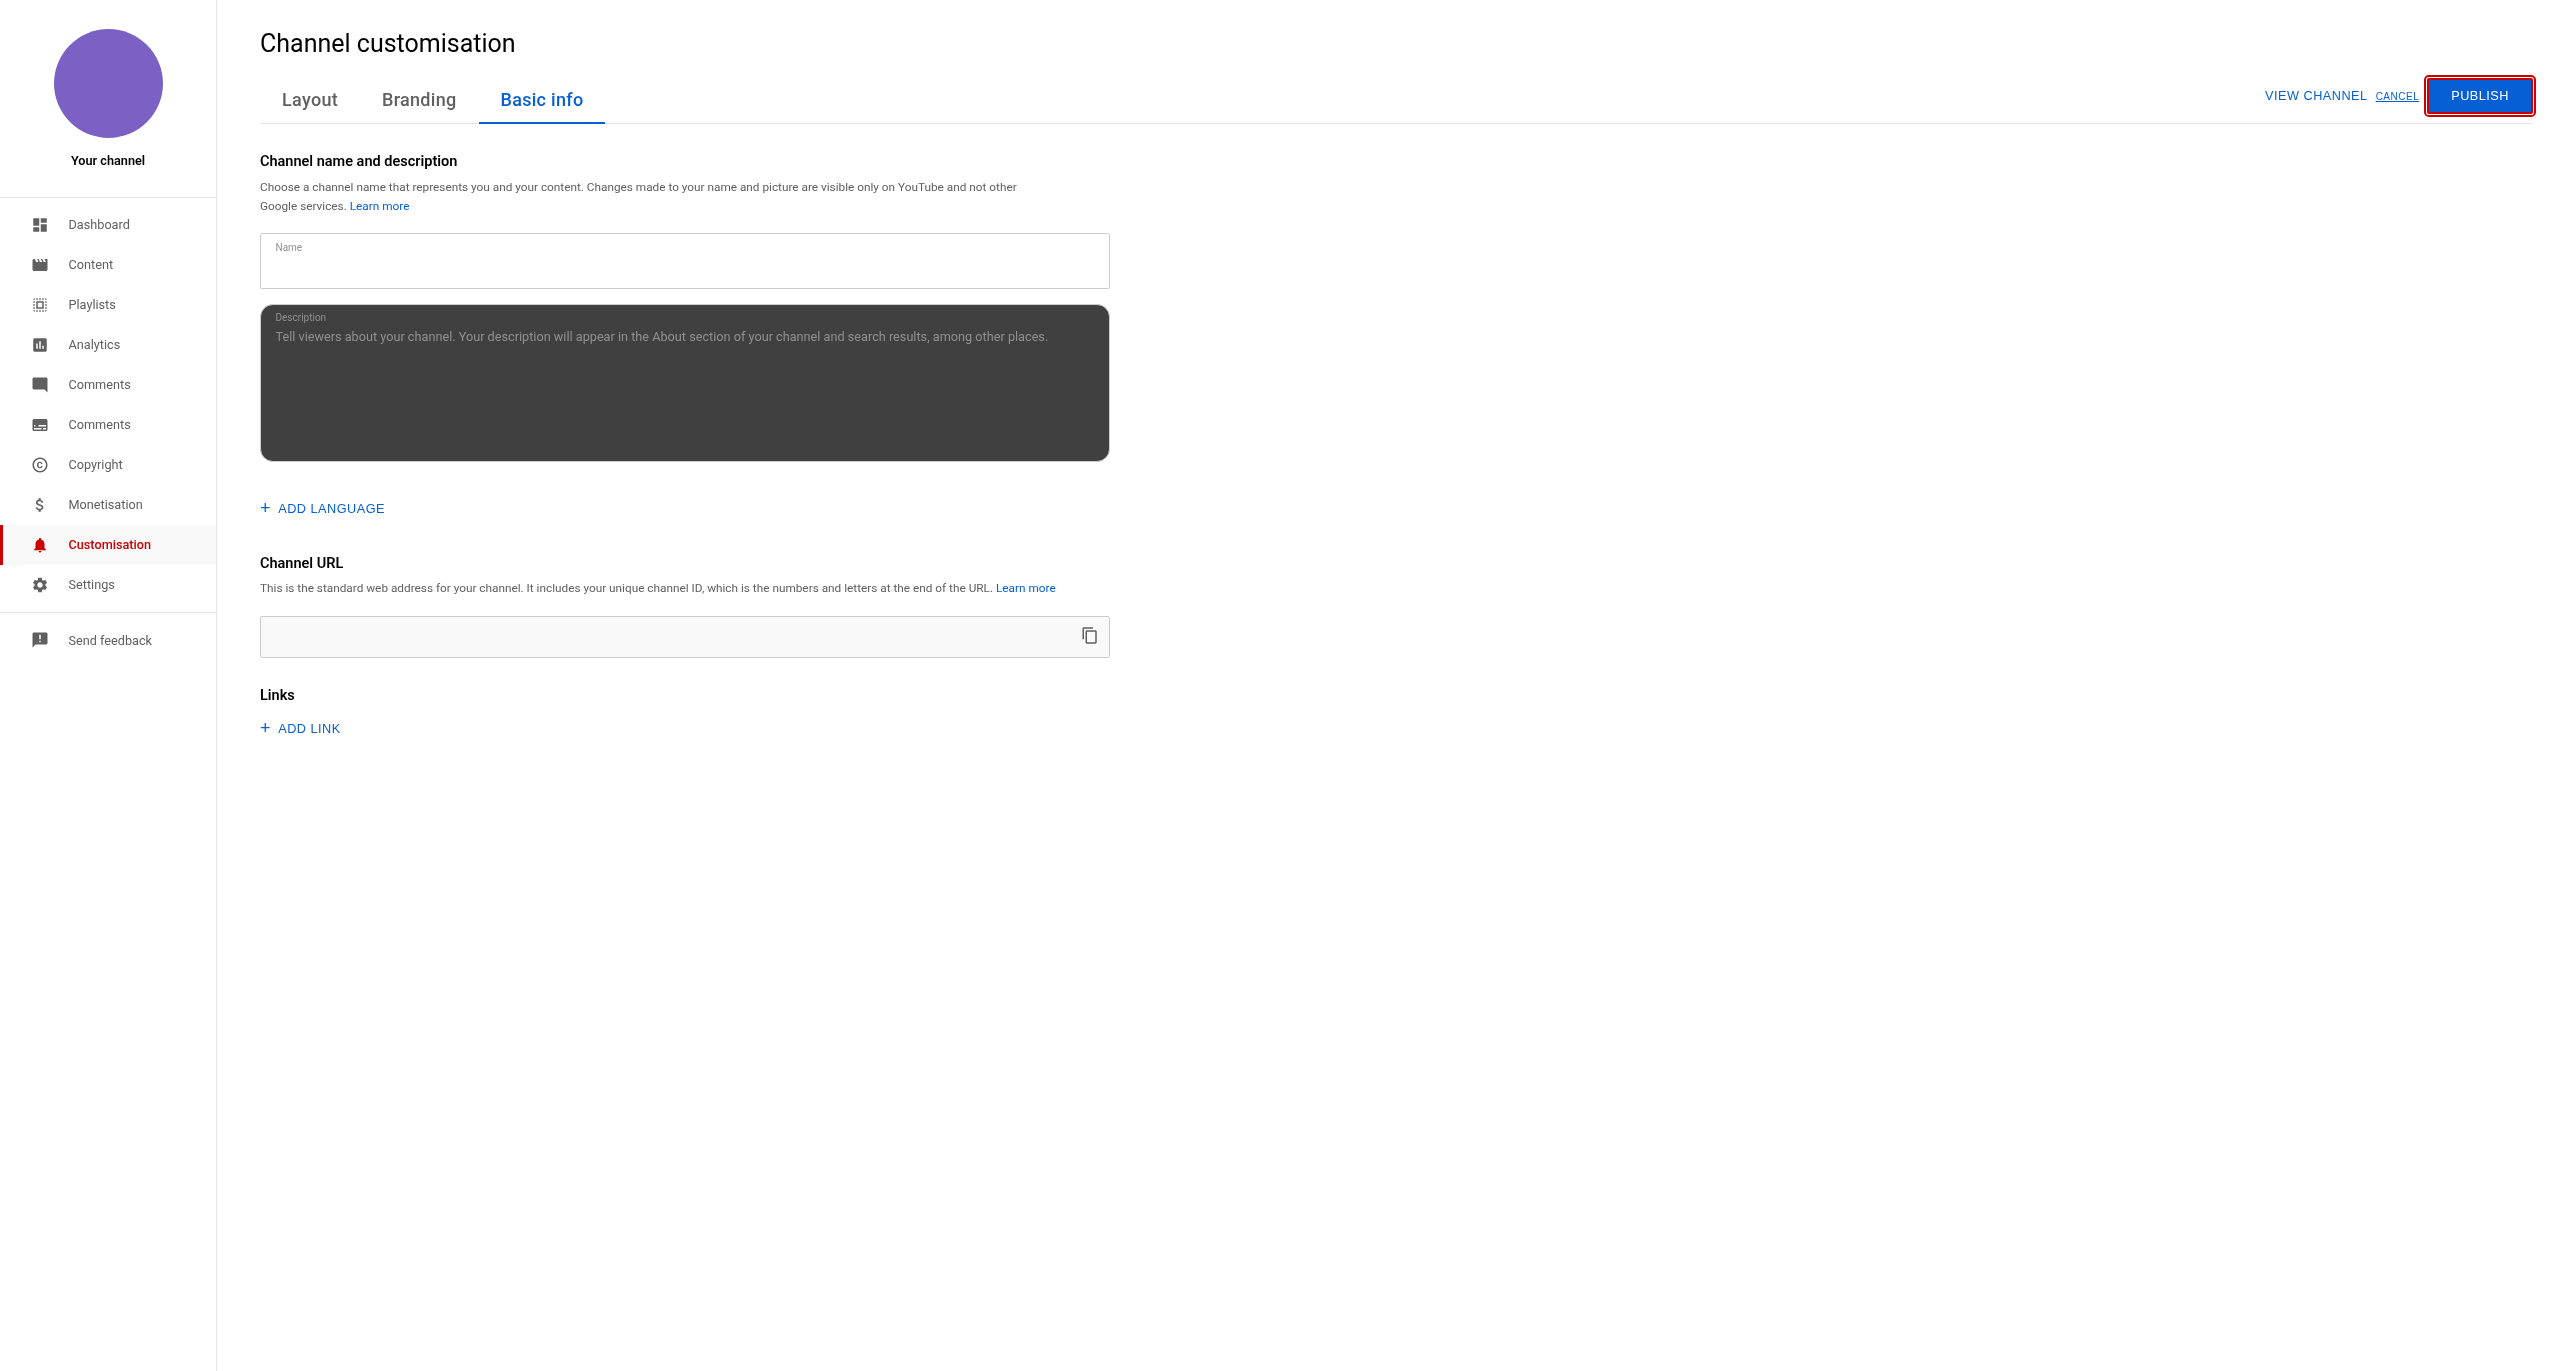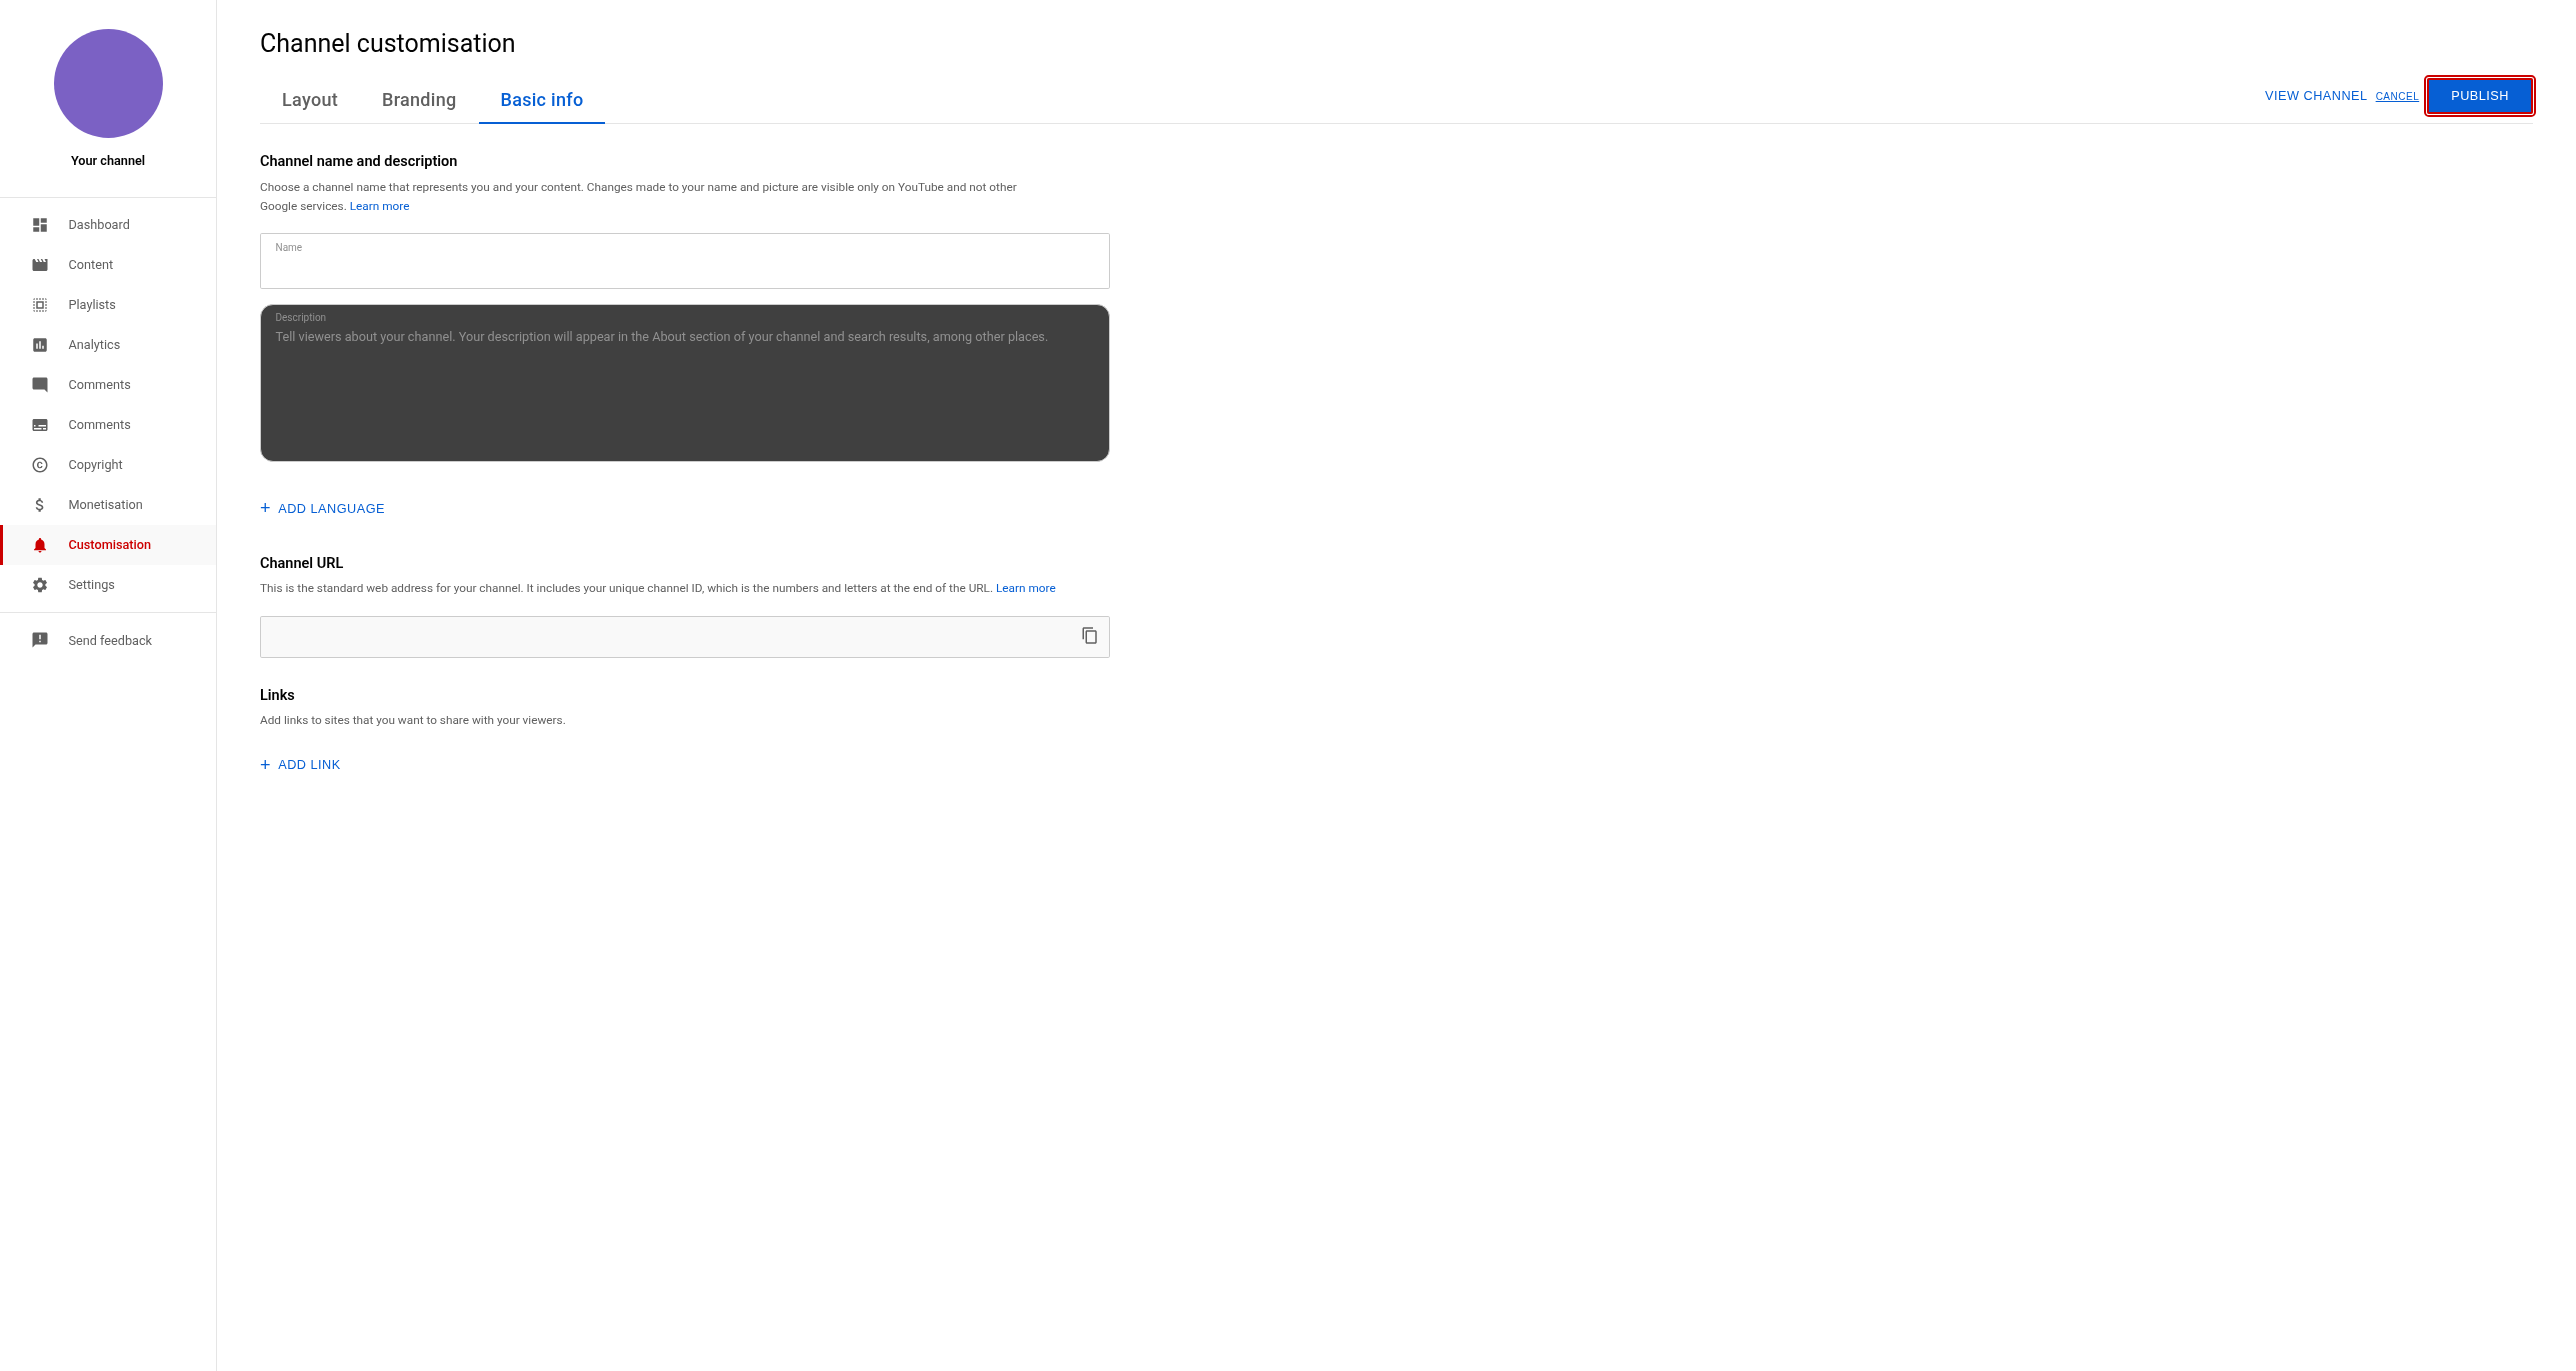--- a/index.html
+++ b/index.html
@@ -475,21 +475,20 @@
         <button class="copy-btn">
           <svg width="18" height="18" viewBox="0 0 24 24" fill="currentColor">
             <path d="M16 1H4c-1.1 0-2 .9-2 2v14h2V3h12V1zm3 4H8c-1.1 0-2 .9-2 2v14c0 1.1.9 2 2 2h11c1.1 0 2-.9 2-2V7c0-1.1-.9-2-2-2zm0 16H8V7h11v14z"></path>
           </svg>
         </button>
       </div>
     </div>
 
     <div class="section">
       <h2 class="section-title">Links</h2>
-      <p class="section-desc">Add links to sites that you want to share with your viewers.</p>
       <button class="add-link-btn">
         <span class="plus">+</span>
         <span>ADD LINK</span>
       </button>
     </div>
 
   </main>
 
 </div>
 

